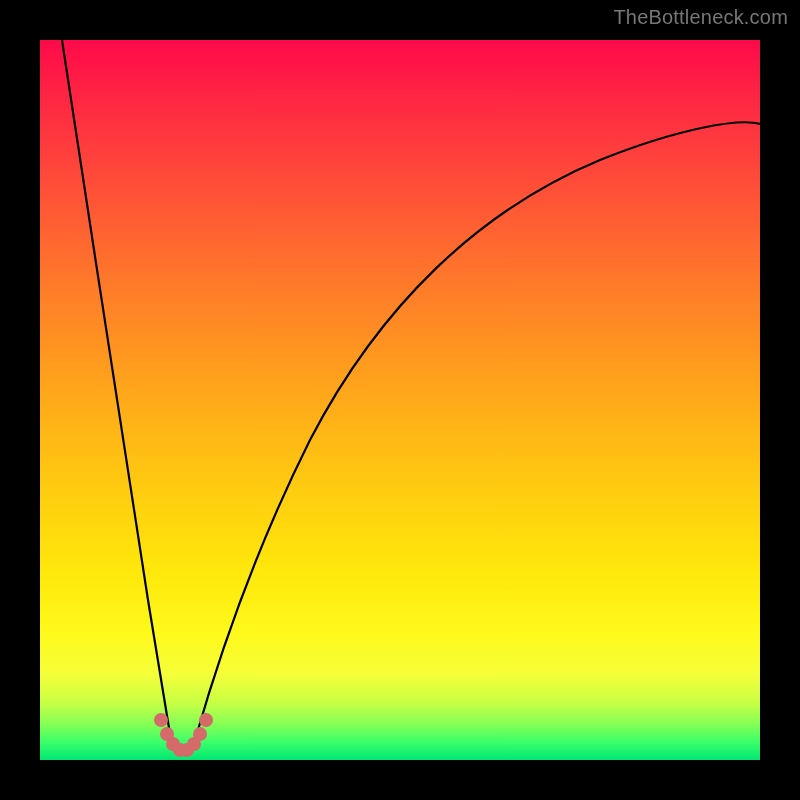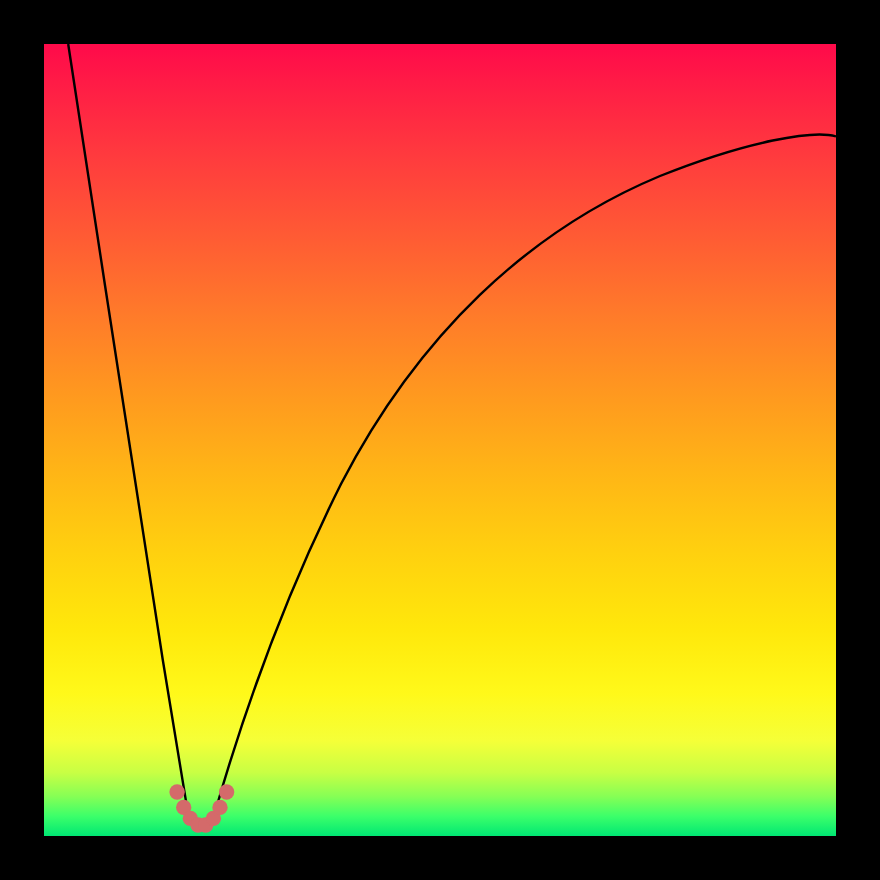--- a/index.html
+++ b/index.html
@@ -85,13 +85,14 @@
         <circle cx="127" cy="694" r="7"></circle>
         <circle cx="133" cy="704" r="7"></circle>
         <circle cx="140" cy="710" r="7"></circle>
         <circle cx="147" cy="710" r="7"></circle>
         <circle cx="154" cy="704" r="7"></circle>
         <circle cx="160" cy="694" r="7"></circle>
         <circle cx="166" cy="680" r="7"></circle>
       </g>
     </svg>
   </div>
+  <div class="watermark">TheBottleneck.com</div>
 </div>
 
 </body></html>

